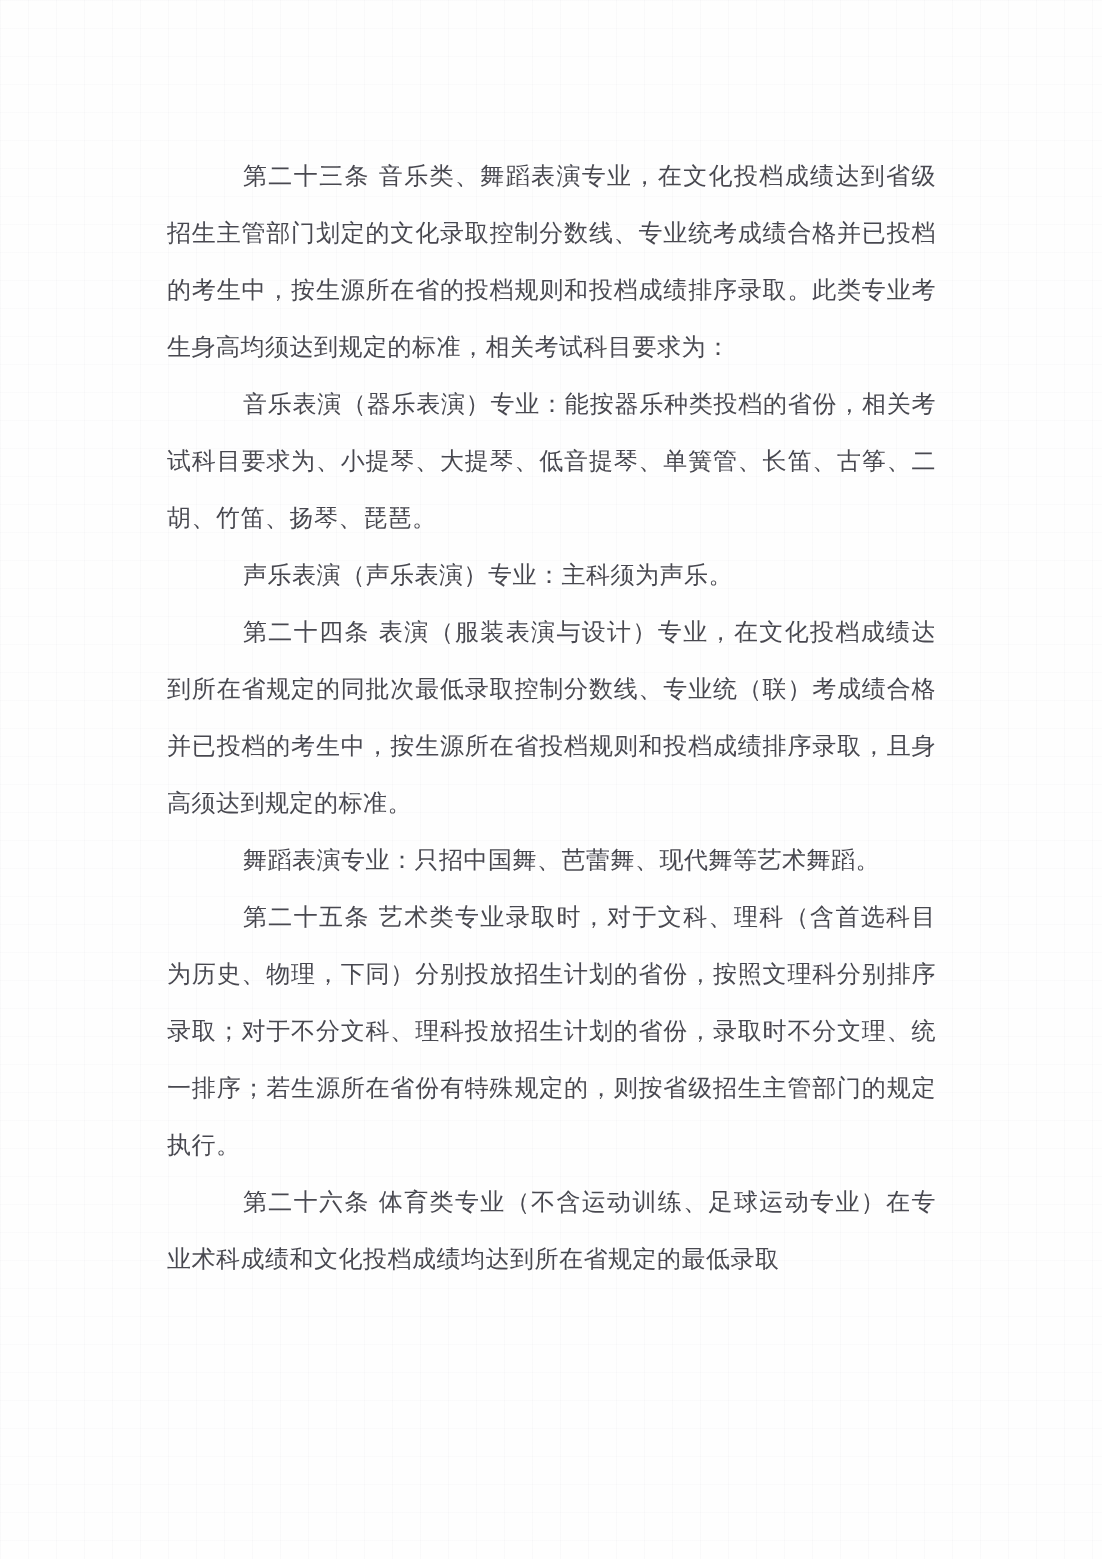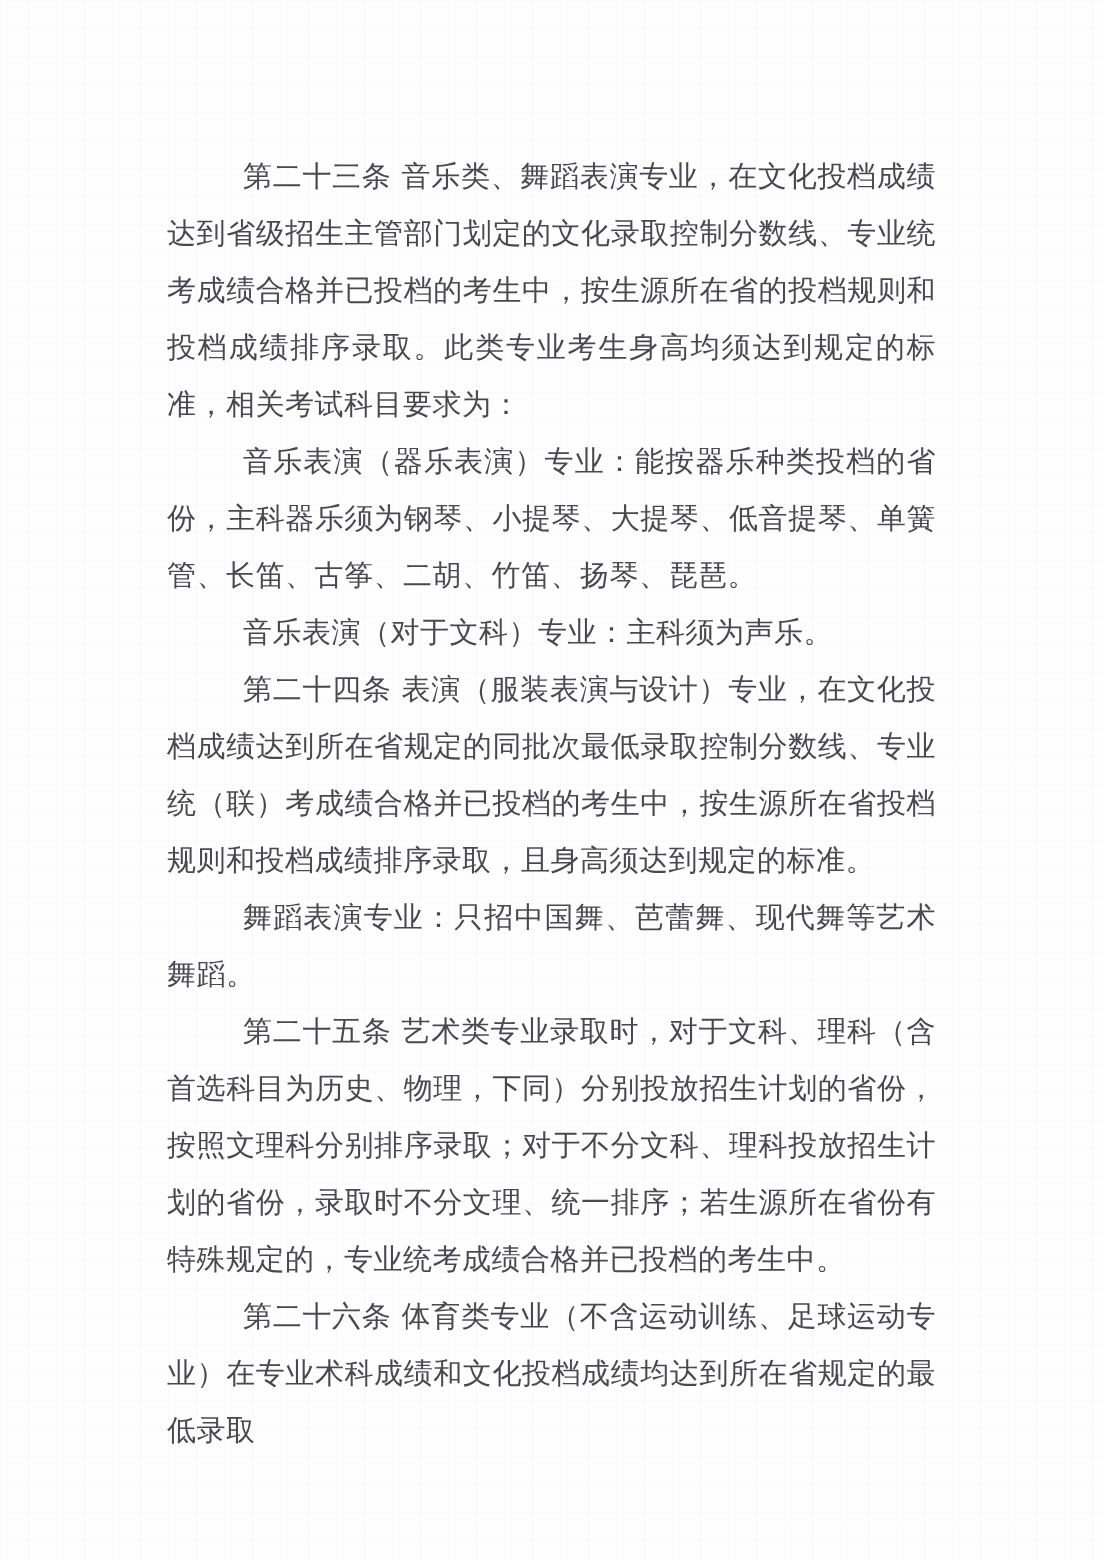--- a/index.html
+++ b/index.html
@@ -43,21 +43,21 @@
   #textblock {
     position: absolute;
     left: 167px;
     top: 148px;
     width: 769px;
   }
 
   p.para {
     margin: 0;
     padding: 0;
-    font-size: 29px;
+    font-size: 24px;
     line-height: 57px;
     letter-spacing: 0.5px;
     color: #3b3b43;
     text-align: justify;
     text-align-last: left;
     text-justify: inter-character;
     font-weight: 400;
     
     -webkit-font-smoothing: antialiased;
     text-rendering: geometricPrecision;
@@ -73,27 +73,27 @@
 
 <div id="page">
 
   <div id="scan-texture"></div>
 
   <div id="textblock">
 
     <p class="para indent">第二十三条 音乐类、舞蹈表演专业，在文化投档成绩达到省级招生主管部门划定的文化录取控制分数线、专业统考成绩合格并已投档的考生中，按生源所在省的投档规则和投档成绩排序录取。此类专业考生身高均须达到规定的标准，相关考试科目要求为：</p>
 
 
-    <p class="para indent">音乐表演（器乐表演）专业：能按器乐种类投档的省份，主科器乐须为钢琴、小提琴、大提琴、低音提琴、单簧管、长笛、古筝、二胡、竹笛、扬琴、琵琶。</p>
+    <p class="para indent">音乐表演（器乐表演）专业：能按器乐种类投档的省份，相关考试科目要求为、小提琴、大提琴、低音提琴、单簧管、长笛、古筝、二胡、竹笛、扬琴、琵琶。</p>
 
-    <p class="para indent">音乐表演（对于文科）专业：主科须为声乐。</p>
+    <p class="para indent">声乐表演（声乐表演）专业：主科须为声乐。</p>
 
     <p class="para indent">第二十四条 表演（服装表演与设计）专业，在文化投档成绩达到所在省规定的同批次最低录取控制分数线、专业统（联）考成绩合格并已投档的考生中，按生源所在省投档规则和投档成绩排序录取，且身高须达到规定的标准。</p>
 
     <p class="para indent">舞蹈表演专业：只招中国舞、芭蕾舞、现代舞等艺术舞蹈。</p>
 
-    <p class="para indent">第二十五条 艺术类专业录取时，对于文科、理科（含首选科目为历史、物理，下同）分别投放招生计划的省份，按照文理科分别排序录取；对于不分文科、理科投放招生计划的省份，录取时不分文理、统一排序；若生源所在省份有特殊规定的，专业统考成绩合格并已投档的考生中。</p>
+    <p class="para indent">第二十五条 艺术类专业录取时，对于文科、理科（含首选科目为历史、物理，下同）分别投放招生计划的省份，按照文理科分别排序录取；对于不分文科、理科投放招生计划的省份，录取时不分文理、统一排序；若生源所在省份有特殊规定的，则按省级招生主管部门的规定执行。</p>
 
     <p class="para indent">第二十六条 体育类专业（不含运动训练、足球运动专业）在专业术科成绩和文化投档成绩均达到所在省规定的最低录取</p>
 
   </div>
 
 </div>
 
 </body></html>

